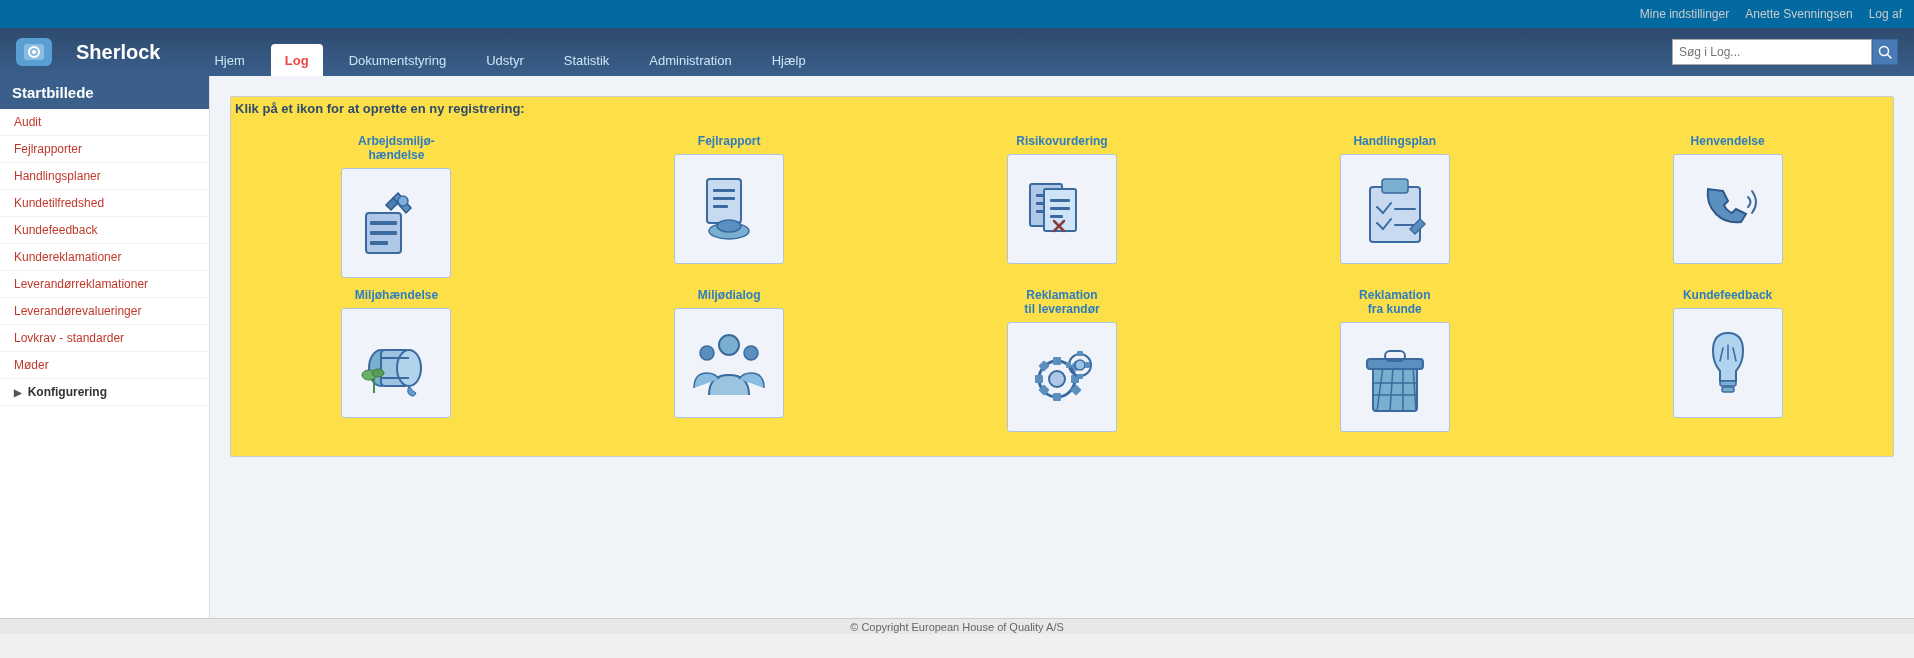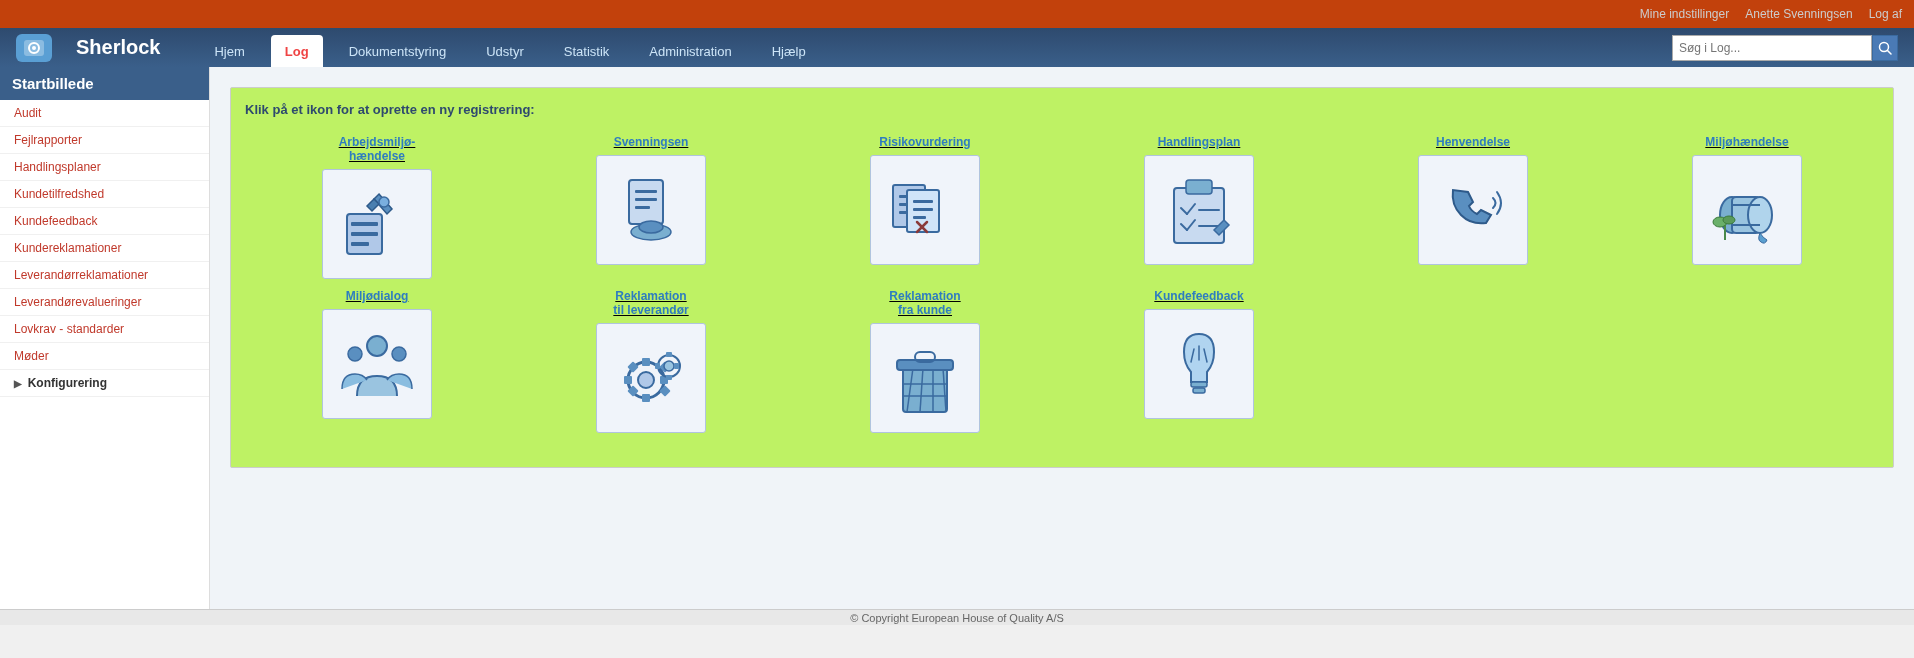--- a/index.html
+++ b/index.html
@@ -1,35 +1,35 @@
 <!DOCTYPE html>
 <html><head>
   <meta charset="utf-8">
   <style>
     * { margin: 0; padding: 0; box-sizing: border-box; }
     body { font-family: Arial, sans-serif; font-size: 13px; background: #f0f0f0; min-width: 1914px; }
 
     
     #top-bar {
-      background: #c2410c;
+      background: #0369a1;
       color: #ccc;
       height: 28px;
       display: flex;
       align-items: center;
       justify-content: flex-end;
       padding: 0 12px;
       gap: 16px;
       font-size: 12px;
     }
     #top-bar a { color: #ccc; text-decoration: none; cursor: pointer; }
 
     
     #header {
       background: linear-gradient(to bottom, #2e4a6e, #3a5f8a);
-      height: 39px;
+      height: 48px;
       display: flex;
       align-items: center;
       padding: 0 16px;
       gap: 20px;
     }
     #app-logo {
       background: #5a9fd4;
       border-radius: 6px;
       width: 36px; height: 28px;
       display: flex; align-items: center; justify-content: center;
@@ -125,39 +125,38 @@
     }
     .sidebar-item.with-arrow .arrow { color: #555; font-size: 10px; }
 
     
     #main {
       flex: 1;
       padding: 20px;
       background: #f0f4f8;
     }
     #content-box {
-      background: #bef264;
+      background: #fde047;
       border: 1px solid #ccc;
-      padding: 14px;
+      padding: 4px;
       border-radius: 2px;
     }
     #click-instruction {
       color: #2e4a6e;
       font-size: 13px;
       margin-bottom: 18px;
       font-weight: bold;
     }
 
     
     #icons-grid {
       display: grid;
-      grid-template-columns: repeat(6, 1fr);
+      grid-template-columns: repeat(5, 1fr);
       gap: 10px;
       margin-bottom: 20px;
-      text-decoration: underline;
     }
     .icon-cell {
       display: flex;
       flex-direction: column;
       align-items: center;
       cursor: pointer;
     }
     .icon-label {
       color: #2e7dbf;
       font-size: 12px;
@@ -276,21 +275,21 @@
               <rect x="14" y="58" width="18" height="4" rx="1" fill="#3a6a9f"></rect>
 
               <path d="M42 10 L55 25 L50 30 L37 15 Z" fill="#5a8fc0" stroke="#2e5a8a" stroke-width="1.5"></path>
               <path d="M37 15 L30 22 L35 27 L42 20 Z" fill="#4a7fb0" stroke="#2e5a8a" stroke-width="1.5"></path>
               <circle cx="47" cy="18" r="5" fill="#7aafdf" stroke="#3a6a9f" stroke-width="1.5"></circle>
             </svg>
           </div>
         </div>
 
         <div class="icon-cell">
-          <div class="icon-label">Svenningsen</div>
+          <div class="icon-label">Fejlrapport</div>
           <div class="icon-img">
             <svg viewBox="0 0 80 80" fill="none">
               <rect x="18" y="10" width="34" height="44" rx="3" fill="#c8daf0" stroke="#3a6a9f" stroke-width="2"></rect>
               <rect x="24" y="20" width="22" height="3" rx="1" fill="#3a6a9f"></rect>
               <rect x="24" y="28" width="22" height="3" rx="1" fill="#3a6a9f"></rect>
               <rect x="24" y="36" width="15" height="3" rx="1" fill="#3a6a9f"></rect>
 
               <ellipse cx="40" cy="62" rx="20" ry="8" fill="#7aafd0" stroke="#3a6a9f" stroke-width="1.5"></ellipse>
               <ellipse cx="40" cy="57" rx="12" ry="6" fill="#5a8fc0" stroke="#3a6a9f" stroke-width="1.5"></ellipse>
             </svg>

